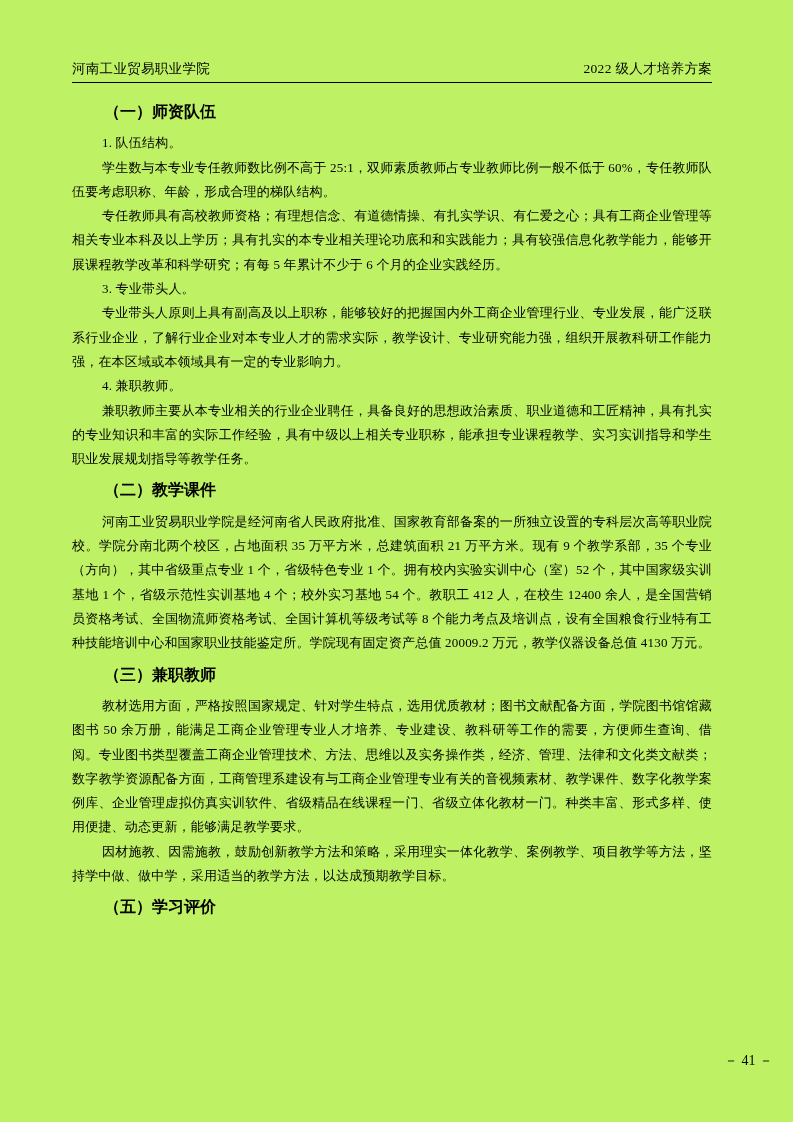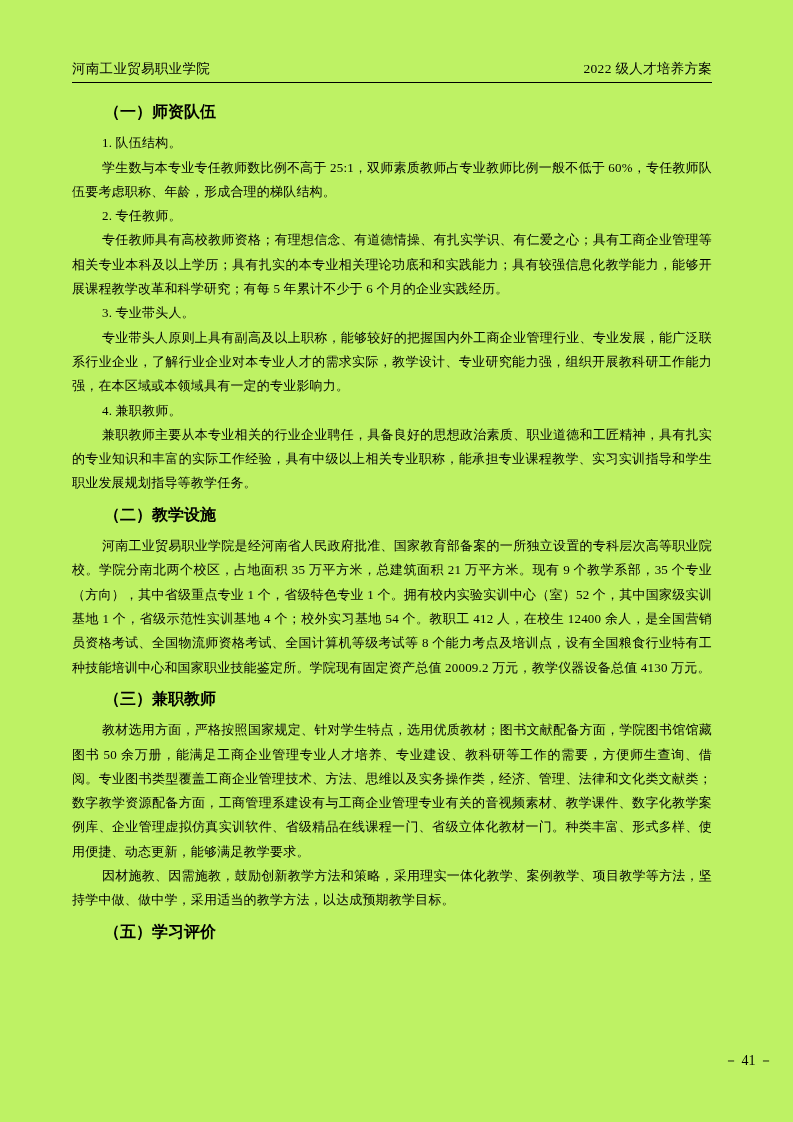--- a/index.html
+++ b/index.html
@@ -84,28 +84,27 @@
     <div class="header">
       <div class="header-left">河南工业贸易职业学院</div>
       <div class="header-right">2022 级人才培养方案</div>
     </div>
 
     <div class="body-area">
 
       <h2 class="section">（一）师资队伍</h2>
       <p class="para">1. 队伍结构。</p>
       <p class="para">学生数与本专业专任教师数比例不高于 25:1，双师素质教师占专业教师比例一般不低于 60%，专任教师队伍要考虑职称、年龄，形成合理的梯队结构。</p>
-      <p class="para">2. 专任教师。</p>
       <p class="para">专任教师具有高校教师资格；有理想信念、有道德情操、有扎实学识、有仁爱之心；具有工商企业管理等相关专业本科及以上学历；具有扎实的本专业相关理论功底和和实践能力；具有较强信息化教学能力，能够开展课程教学改革和科学研究；有每 5 年累计不少于 6 个月的企业实践经历。</p>
       <p class="para">3. 专业带头人。</p>
       <p class="para">专业带头人原则上具有副高及以上职称，能够较好的把握国内外工商企业管理行业、专业发展，能广泛联系行业企业，了解行业企业对本专业人才的需求实际，教学设计、专业研究能力强，组织开展教科研工作能力强，在本区域或本领域具有一定的专业影响力。</p>
       <p class="para">4. 兼职教师。</p>
       <p class="para">兼职教师主要从本专业相关的行业企业聘任，具备良好的思想政治素质、职业道德和工匠精神，具有扎实的专业知识和丰富的实际工作经验，具有中级以上相关专业职称，能承担专业课程教学、实习实训指导和学生职业发展规划指导等教学任务。</p>
 
-      <h2 class="section">（二）教学设施</h2>
+      <h2 class="section">（二）教学课件</h2>
       <p class="para">河南工业贸易职业学院是经河南省人民政府批准、国家教育部备案的一所独立设置的专科层次高等职业院校。学院分南北两个校区，占地面积 35 万平方米，总建筑面积 21 万平方米。现有 9 个教学系部，35 个专业（方向），其中省级重点专业 1 个，省级特色专业 1 个。拥有校内实验实训中心（室）52 个，其中国家级实训基地 1 个，省级示范性实训基地 4 个；校外实习基地 54 个。教职工 412 人，在校生 12400 余人，是全国营销员资格考试、全国物流师资格考试、全国计算机等级考试等 8 个能力考点及培训点，设有全国粮食行业特有工种技能培训中心和国家职业技能鉴定所。学院现有固定资产总值 20009.2 万元，教学仪器设备总值 4130 万元。</p>
 
       <h2 class="section">（三）兼职教师</h2>
       <p class="para">教材选用方面，严格按照国家规定、针对学生特点，选用优质教材；图书文献配备方面，学院图书馆馆藏图书 50 余万册，能满足工商企业管理专业人才培养、专业建设、教科研等工作的需要，方便师生查询、借阅。专业图书类型覆盖工商企业管理技术、方法、思维以及实务操作类，经济、管理、法律和文化类文献类；数字教学资源配备方面，工商管理系建设有与工商企业管理专业有关的音视频素材、教学课件、数字化教学案例库、企业管理虚拟仿真实训软件、省级精品在线课程一门、省级立体化教材一门。种类丰富、形式多样、使用便捷、动态更新，能够满足教学要求。</p>
 
       <p class="para">因材施教、因需施教，鼓励创新教学方法和策略，采用理实一体化教学、案例教学、项目教学等方法，坚持学中做、做中学，采用适当的教学方法，以达成预期教学目标。</p>
 
       <h2 class="section">（五）学习评价</h2>
 
     </div>

